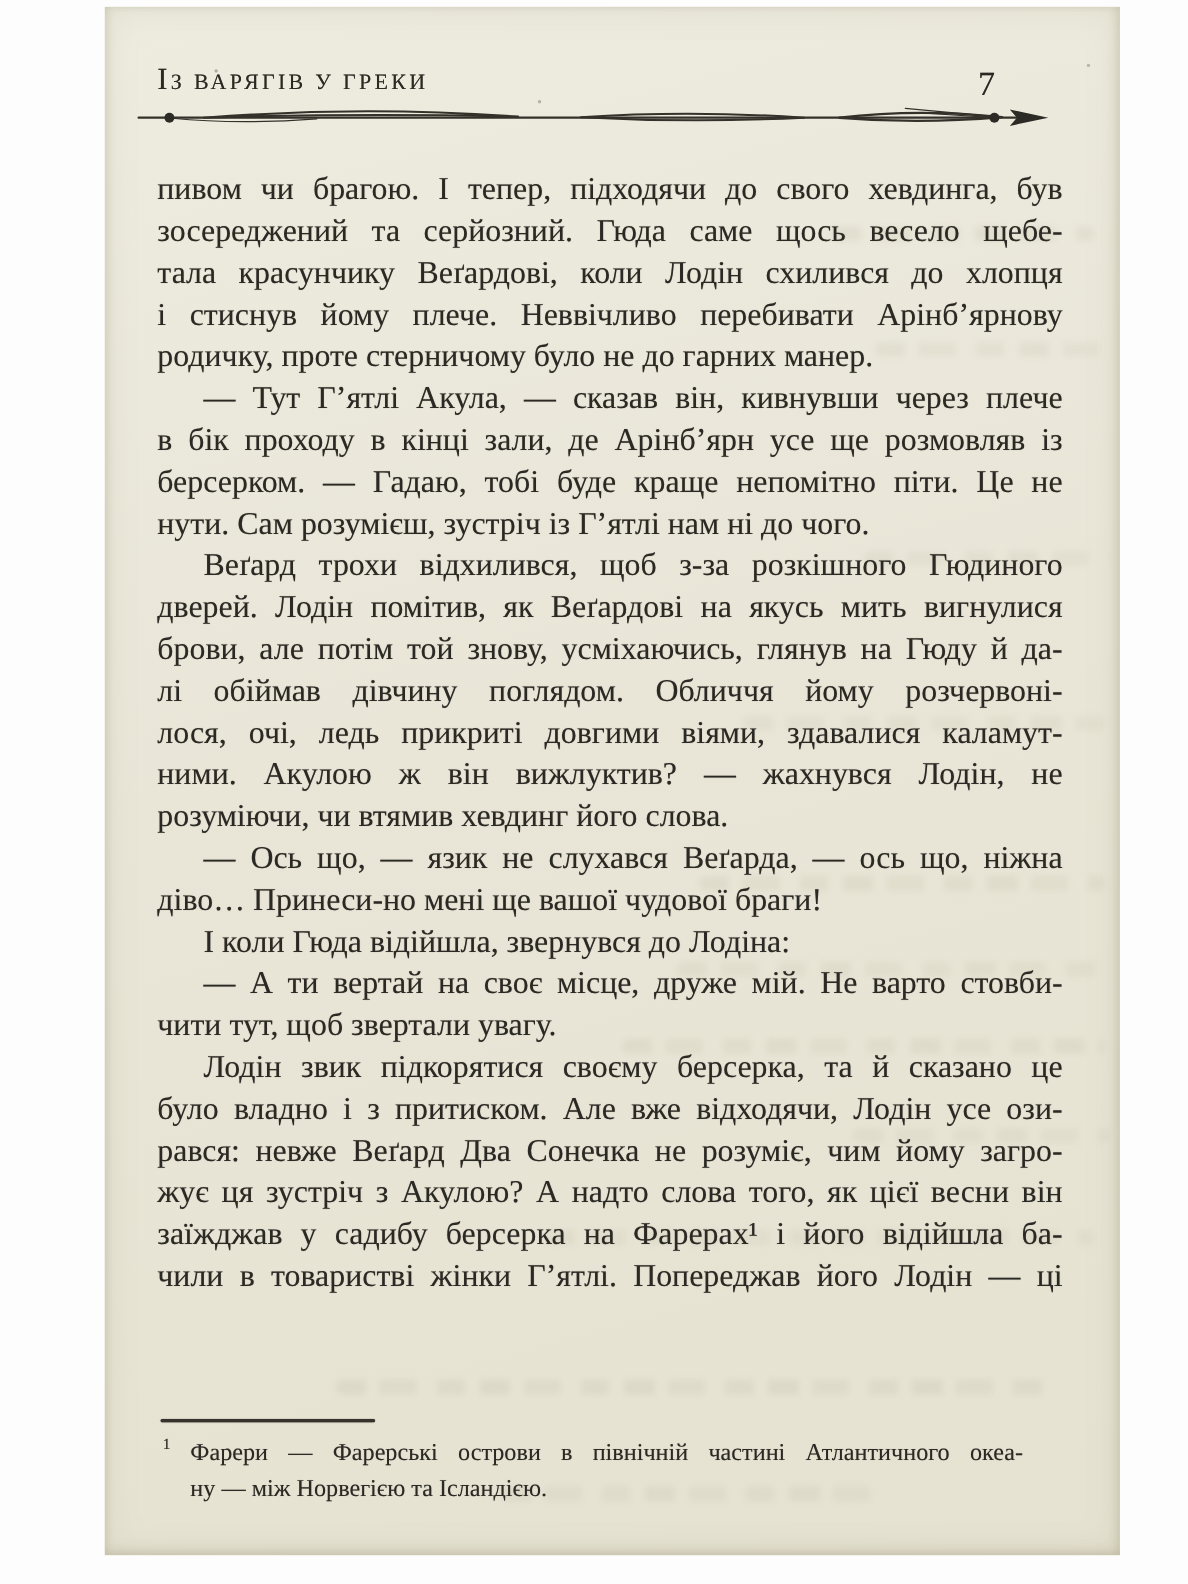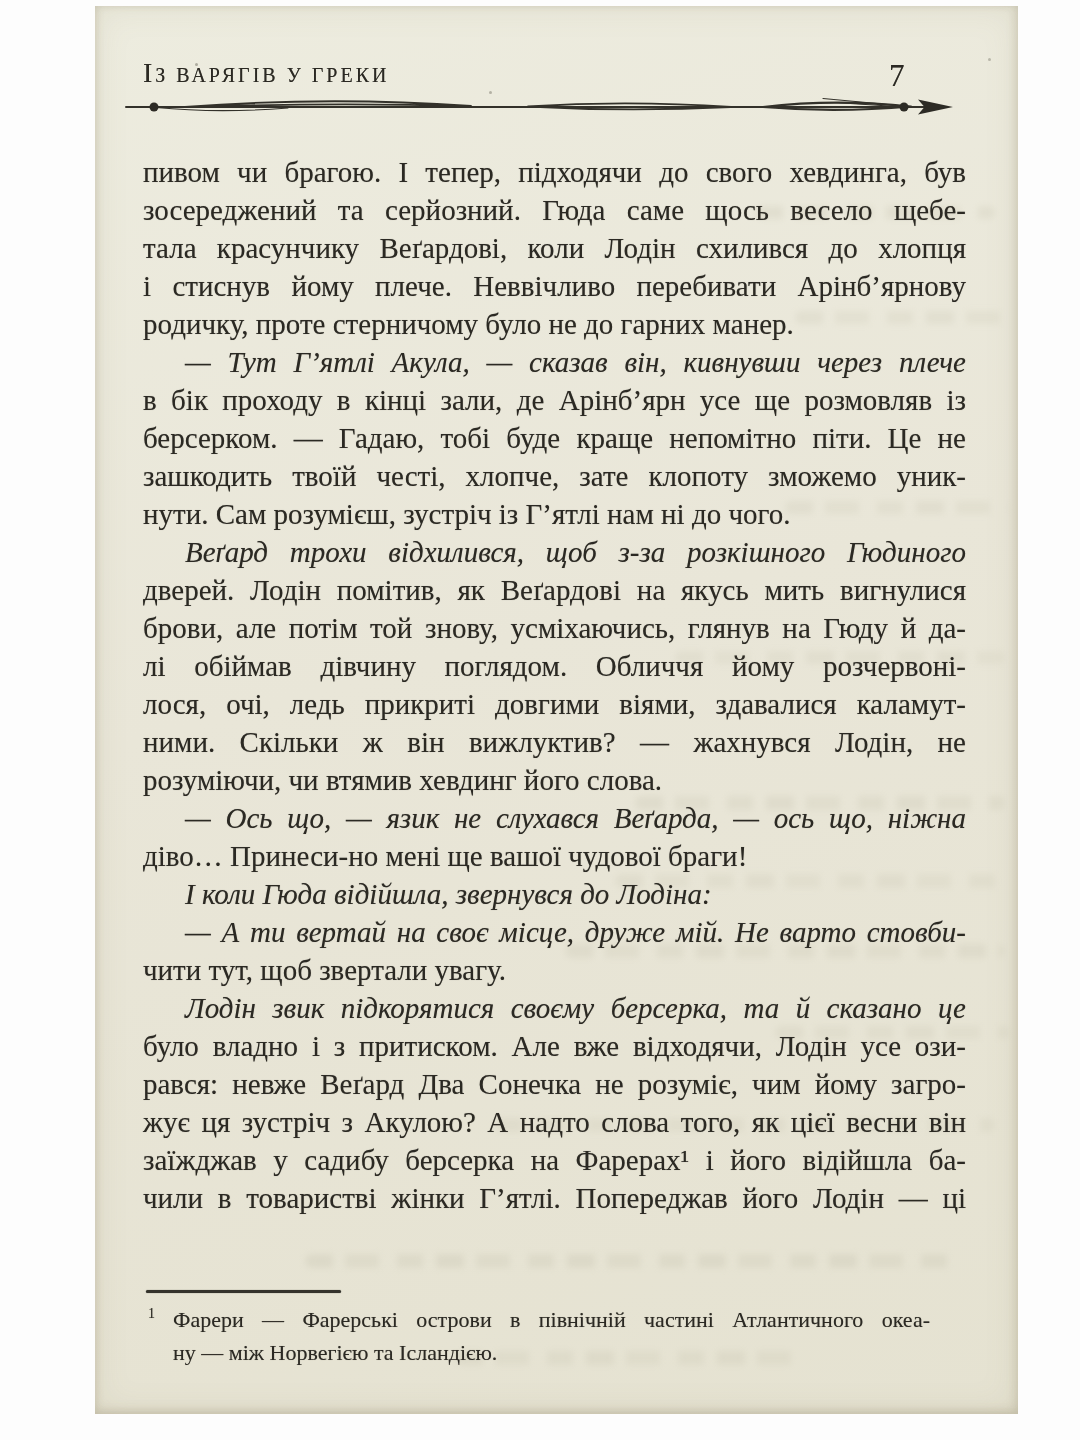--- a/index.html
+++ b/index.html
@@ -49,21 +49,21 @@
     font-size: 29px;
     text-shadow: 0 0 .8px rgba(43,41,35,.42);
     z-index: 2;
   }
   .line {
     height: 38px; line-height: 38px;
     text-align: justify; text-align-last: justify;
     white-space: normal;
   }
   .line.line-end { text-align-last: left; }
-  .para.indent .line:first-child { text-indent: 42px; font-style: italic; }
+  .para.indent .line:first-child { text-indent: 42px; }
 
   
   .footnote-rule {
     position: absolute; left: 51px; top: 1284px;
     width: 195px; height: 3px;
     background: #35332c; border-radius: 2px;
     box-shadow: 0 0 1px rgba(53,51,44,.8);
   }
   .footnote {
     position: absolute; left: 48px; top: 1297px; width: 790px;
@@ -134,30 +134,29 @@
           <div class="line">пивом чи брагою. І тепер, підходячи до свого хевдинга, був</div>
           <div class="line">зосереджений та серйозний. Гюда саме щось весело щебе-</div>
           <div class="line">тала красунчику Веґардові, коли Лодін схилився до хлопця</div>
           <div class="line">і стиснув йому плече. Неввічливо перебивати Арінб’ярнову</div>
           <div class="line line-end">родичку, проте стерничому було не до гарних манер.</div>
         </div>
         <div class="para indent">
           <div class="line">— Тут Г’ятлі Акула, — сказав він, кивнувши через плече</div>
           <div class="line">в бік проходу в кінці зали, де Арінб’ярн усе ще розмовляв із</div>
           <div class="line">берсерком. — Гадаю, тобі буде краще непомітно піти. Це не</div>
-          <div class="line">зашкодить твоїй честі, хлопче, зате клопоту зможемо уник-</div>
           <div class="line line-end">нути. Сам розумієш, зустріч із Г’ятлі нам ні до чого.</div>
         </div>
         <div class="para indent">
           <div class="line">Веґард трохи відхилився, щоб з-за розкішного Гюдиного</div>
           <div class="line">дверей. Лодін помітив, як Веґардові на якусь мить вигнулися</div>
           <div class="line">брови, але потім той знову, усміхаючись, глянув на Гюду й да-</div>
           <div class="line">лі обіймав дівчину поглядом. Обличчя йому розчервоні-</div>
           <div class="line">лося, очі, ледь прикриті довгими віями, здавалися каламут-</div>
-          <div class="line">ними. Скільки ж він вижлуктив? — жахнувся Лодін, не</div>
+          <div class="line">ними. Акулою ж він вижлуктив? — жахнувся Лодін, не</div>
           <div class="line line-end">розуміючи, чи втямив хевдинг його слова.</div>
         </div>
         <div class="para indent">
           <div class="line">— Ось що, — язик не слухався Веґарда, — ось що, ніжна</div>
           <div class="line line-end">діво… Принеси-но мені ще вашої чудової браги!</div>
         </div>
         <div class="para indent">
           <div class="line line-end">І коли Гюда відійшла, звернувся до Лодіна:</div>
         </div>
         <div class="para indent">

